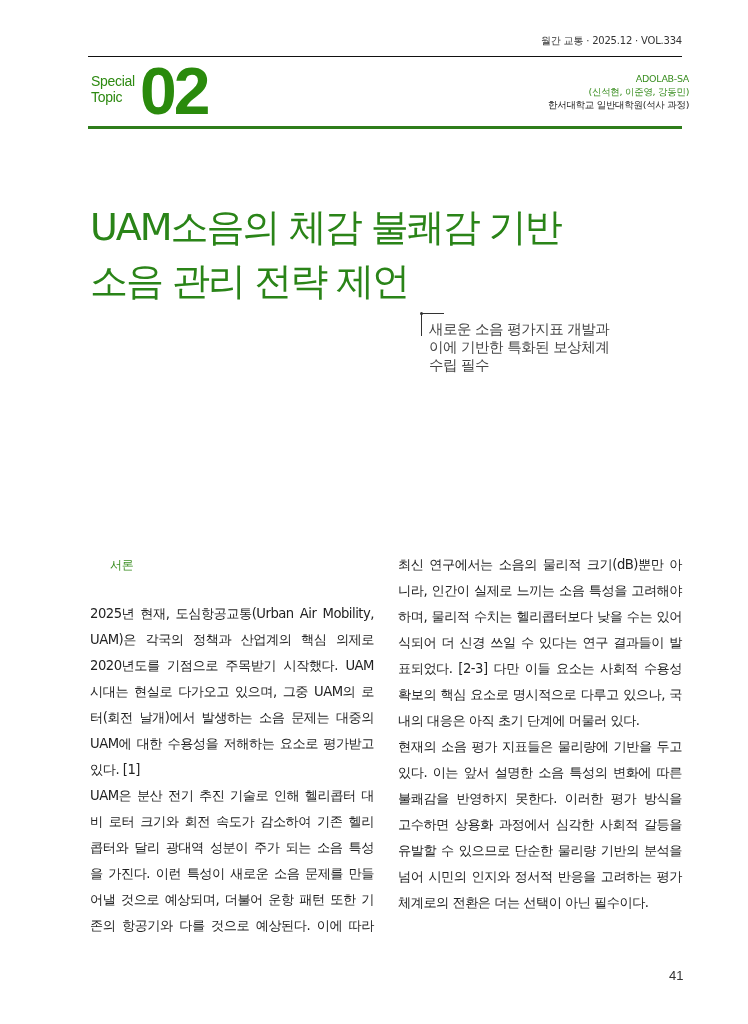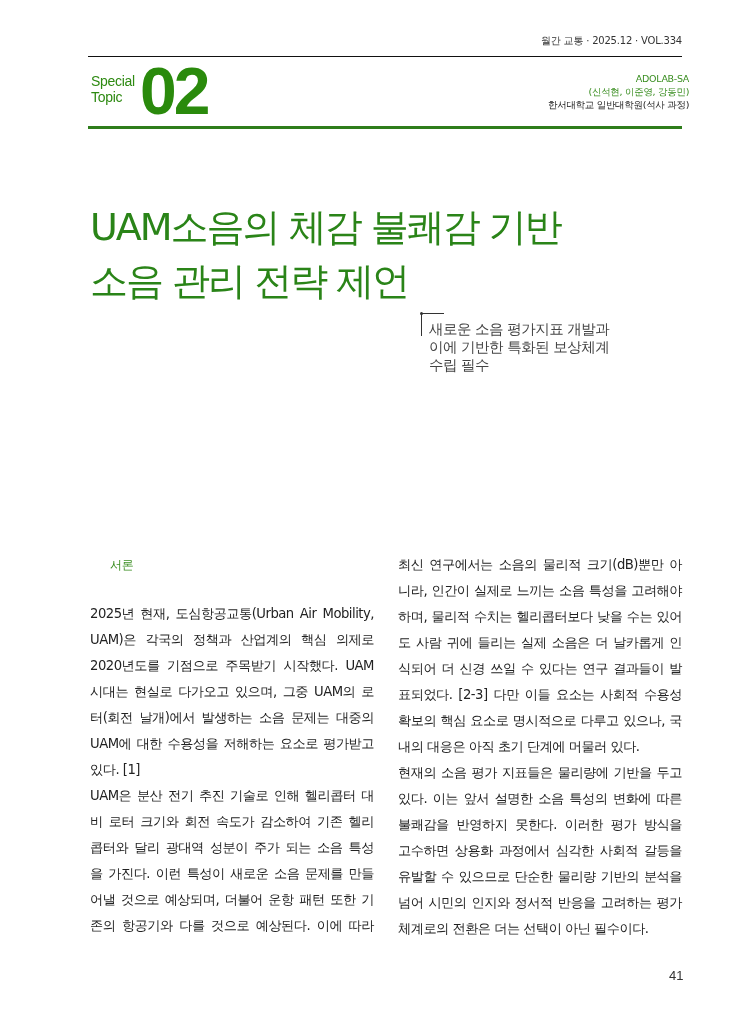--- a/index.html
+++ b/index.html
@@ -80,21 +80,20 @@
   <div>콥터와 달리 광대역 성분이 주가 되는 소음 특성</div>
   <div>을 가진다. 이런 특성이 새로운 소음 문제를 만들</div>
   <div>어낼 것으로 예상되며, 더불어 운항 패턴 또한 기</div>
   <div>존의 항공기와 다를 것으로 예상된다. 이에 따라</div>
 </div>
 
 <div class="abs col col-right">
   <div>최신 연구에서는 소음의 물리적 크기(dB)뿐만 아</div>
   <div>니라, 인간이 실제로 느끼는 소음 특성을 고려해야</div>
   <div>하며, 물리적 수치는 헬리콥터보다 낮을 수는 있어</div>
-  <div>도 사람 귀에 들리는 실제 소음은 더 날카롭게 인</div>
   <div>식되어 더 신경 쓰일 수 있다는 연구 결과들이 발</div>
   <div>표되었다. [2-3] 다만 이들 요소는 사회적 수용성</div>
   <div>확보의 핵심 요소로 명시적으로 다루고 있으나, 국</div>
   <div class="last">내의 대응은 아직 초기 단계에 머물러 있다.</div>
   <div>현재의 소음 평가 지표들은 물리량에 기반을 두고</div>
   <div>있다. 이는 앞서 설명한 소음 특성의 변화에 따른</div>
   <div>불쾌감을 반영하지 못한다. 이러한 평가 방식을</div>
   <div>고수하면 상용화 과정에서 심각한 사회적 갈등을</div>
   <div>유발할 수 있으므로 단순한 물리량 기반의 분석을</div>
   <div>넘어 시민의 인지와 정서적 반응을 고려하는 평가</div>

